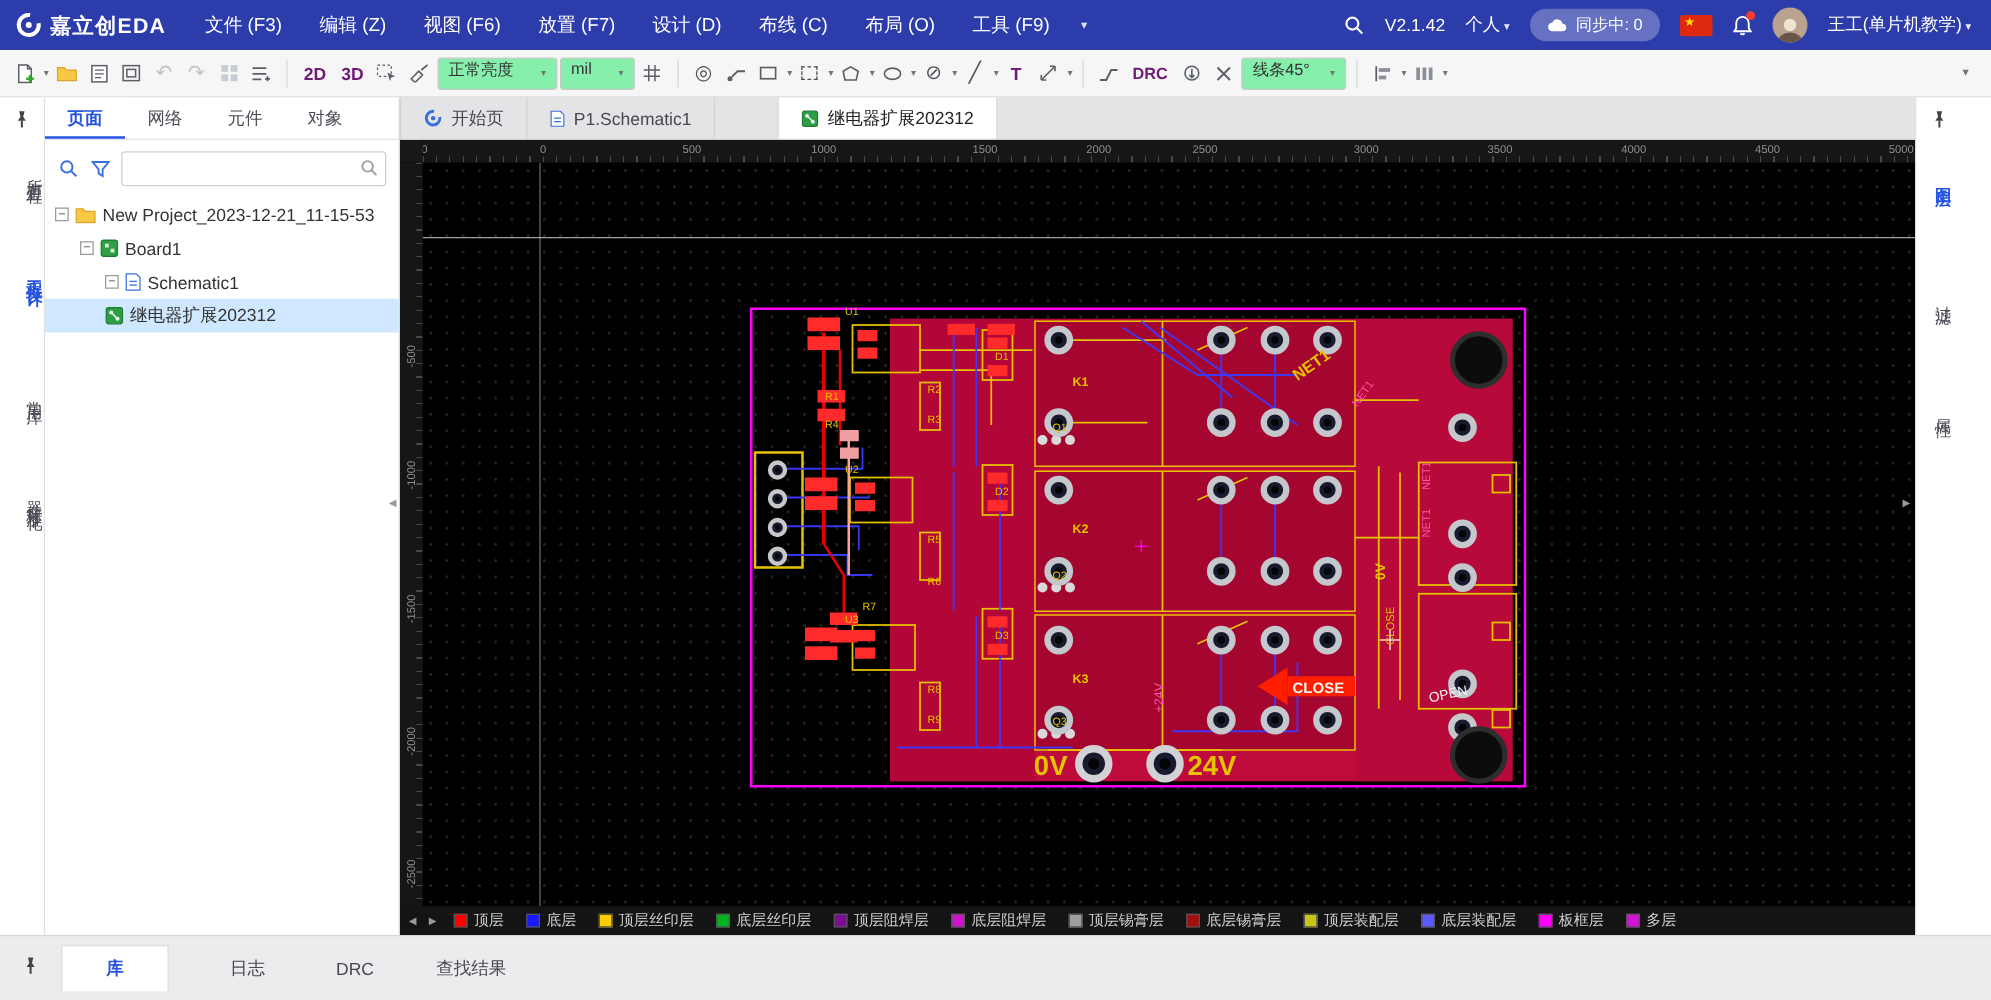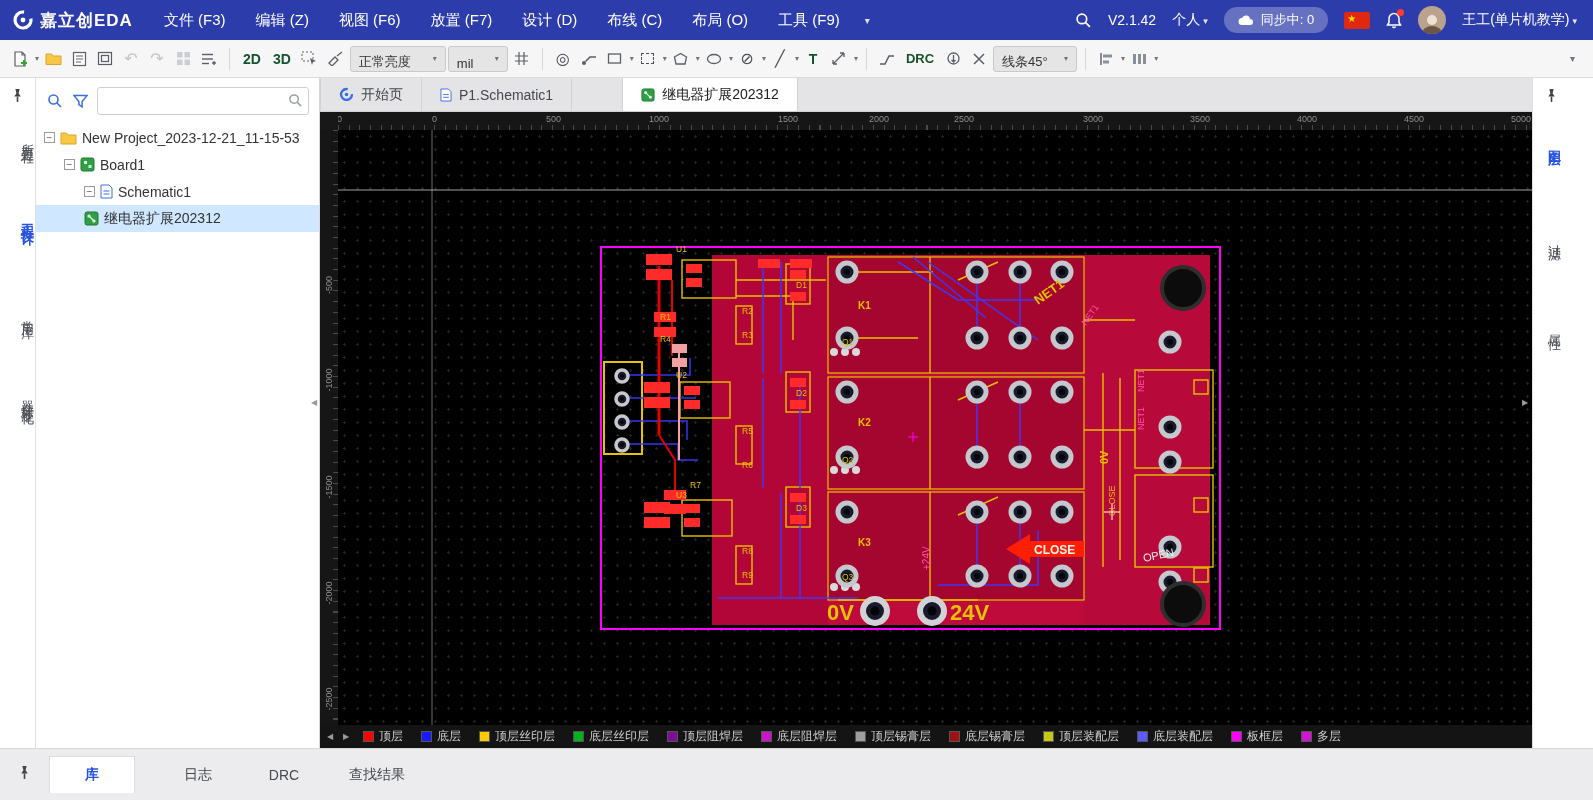--- a/index.html
+++ b/index.html
@@ -26,25 +26,25 @@
   .avatar{width:28px;height:28px;border-radius:50%;background:#b9a28e;overflow:hidden;display:flex;align-items:flex-end;justify-content:center}
   .user-name{font-size:14px;white-space:nowrap}
 
   
   .toolbar{position:absolute;left:0;top:40px;width:1593px;height:38px;background:#f6f6f7;
     border-bottom:1px solid #dcdcdc;display:flex;align-items:center;padding:0 8px;gap:2px;color:#555}
   .tb{height:26px;min-width:24px;display:flex;align-items:center;justify-content:center;
     border-radius:3px;cursor:pointer;font-size:15px;color:#4c4f56;padding:0 2px}
   .tb.disabled{color:#c3c3c3;cursor:default}
   .tb .gl{font-size:16px;line-height:1}
-  .tb-lbl{font-size:14px;font-weight:bold;color:#14532d;padding:0 5px}
+  .tb-lbl{font-size:14px;font-weight:bold;color:#701a75;padding:0 5px}
   .caret{font-size:8px;color:#70747c;margin-left:1px;align-self:center;cursor:pointer}
   .sep{width:1px;height:22px;background:#d8d8d8;margin:0 6px}
-  .sel{height:26px;border:1px solid #c9c9c9;background:#e5e5e5;border-radius:3px;display:flex;
-    align-items:flex-end;gap:10px;padding:0 8px;font-size:13px;color:#333;cursor:pointer;white-space:nowrap}
+  .sel{height:26px;border:1px solid #c9c9c9;background:#86efac;border-radius:3px;display:flex;
+    align-items:flex-start;gap:10px;padding:0 8px;font-size:13px;color:#333;cursor:pointer;white-space:nowrap}
   .sel .caret{margin-left:auto}
   .dashed-box{width:13px;height:11px;border:1px dashed #4c4f56}
 
   
   .left-strip{position:absolute;left:0;top:78px;width:36px;height:670px;background:#fff;
     border-right:1px solid #e0e0e0}
   .vtab{position:absolute;left:0;width:36px;writing-mode:vertical-rl;text-orientation:upright;
     letter-spacing:3px;font-size:13px;color:#4a4d55;cursor:pointer;text-align:center;display:flex;justify-content:center}
   .vtab.active{color:#2653e0;font-weight:bold}
   .pin-btn{position:absolute;cursor:pointer}
@@ -347,20 +347,26 @@
           <line x1="6" y1="8" x2="6" y2="13" stroke="#444" stroke-width="1.5"></line>
         </svg>
     </span>
     <span class="vtab" style="top:55px">所有工程</span>
     <span class="vtab active" style="top:135px">工程设计</span>
     <span class="vtab" style="top:232px">常用库</span>
     <span class="vtab" style="top:312px">器件标准化</span>
   </nav>
 
   <aside class="left-panel">
+    <div class="panel-tabs">
+      <span class="ptab active">页面</span>
+      <span class="ptab">网络</span>
+      <span class="ptab">元件</span>
+      <span class="ptab">对象</span>
+    </div>
     <div class="search-row">
       <span class="mini-ic">
         <svg width="16" height="16" viewBox="0 0 16 16">
           <circle cx="6.5" cy="6.5" r="4.5" fill="none" stroke="#3a6fe0" stroke-width="1.6"></circle>
           <line x1="10" y1="10" x2="14" y2="14" stroke="#3a6fe0" stroke-width="1.6"></line>
         </svg>
       </span>
       <span class="mini-ic">
         <svg width="15" height="15" viewBox="0 0 14 14">
           <path d="M1 1.5 h12 l-4.5 5.5 v5 l-3 -2 v-3 z" fill="none" stroke="#3a6fe0" stroke-width="1.4"></path>

